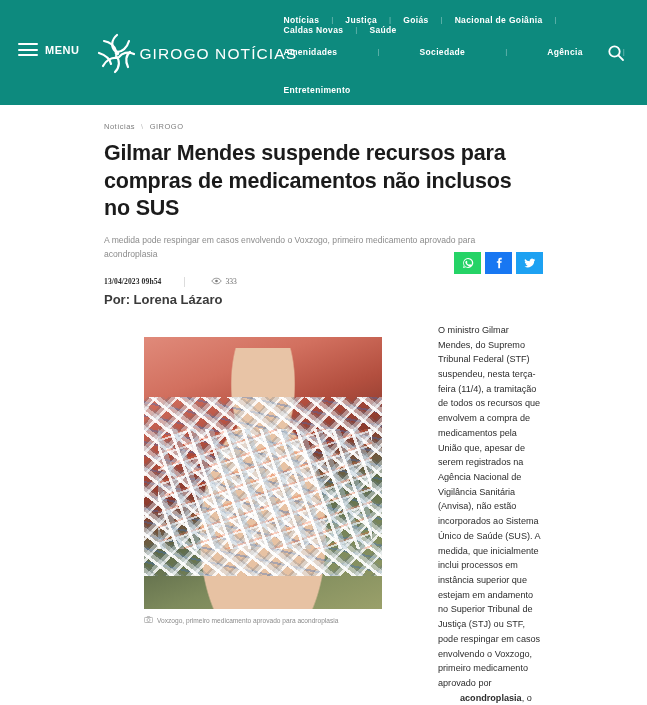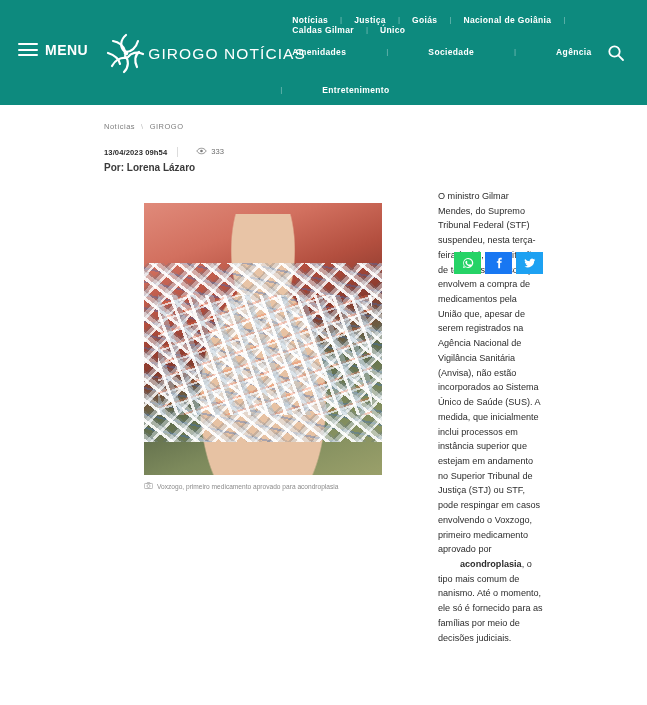--- a/index.html
+++ b/index.html
@@ -50,21 +50,21 @@
   }
   .hamburger span {
     display: block;
     height: 2px;
     width: 100%;
     background: #ffffff;
     border-radius: 1px;
   }
   .menu-label {
     color: #ffffff;
-    font-size: 14px;
+    font-size: 11px;
     letter-spacing: .5px;
     font-weight: 700;
   }
 
   .brand {
     display: flex;
     flex-direction: row;
     align-items: center;
     margin-left: 6px;
     margin-top: 2px;
@@ -147,38 +147,39 @@
     font-size: 8.6px;
     line-height: 1.55;
     color: #8c8c8c;
     max-width: 410px;
   }
 
   .meta-row {
     margin-top: 16px;
     display: flex;
     align-items: center;
-    gap: 10px;
+    gap: 22px;
     font-size: 7.6px;
     color: #2b2b2b;
     font-weight: 700;
+    font-family: Liberation Serif, serif;
   }
   .meta-date { letter-spacing: .1px; }
   .meta-views {
     display: flex;
     gap: 4px;
     color: #6d6d6d;
     font-weight: 400;
     border-left: 1px solid #dcdcdc;
-    padding-left: 18px;
+    padding-left: 26px;
   }
   .eye-icon { display: inline-block; }
   .byline {
     margin-top: 5px;
-    font-size: 10px;
+    font-size: 13px;
     color: #3b3b3b;
     font-weight: 700;
   }
 
   .share-row {
     position: absolute;
     right: 104px;
     top: 252px;
     display: flex;
     gap: 4px;
@@ -313,23 +314,23 @@
     <nav class="nav-wrap">
       <div class="nav-row">
         <a class="nav-item">Notícias</a>
         <span class="nav-sep">|</span>
         <a class="nav-item">Justiça</a>
         <span class="nav-sep">|</span>
         <a class="nav-item">Goiás</a>
         <span class="nav-sep">|</span>
         <a class="nav-item">Nacional de Goiânia</a>
         <span class="nav-sep">|</span>
-        <a class="nav-item">Caldas Gilmar</a>
-        <span class="nav-sep">|</span>
-        <a class="nav-item">Único</a>
+        <a class="nav-item">Caldas Novas</a>
+        <span class="nav-sep">|</span>
+        <a class="nav-item">Saúde</a>
       </div>
       <div class="nav-row second">
         <a class="nav-item">Amenidades</a>
         <span class="nav-sep">|</span>
         <a class="nav-item">Sociedade</a>
         <span class="nav-sep">|</span>
         <a class="nav-item">Agência</a>
         <span class="nav-sep">|</span>
         <a class="nav-item">Entretenimento</a>
       </div>
@@ -345,21 +346,23 @@
 </header>
 
 <main class="page">
 
   <div class="breadcrumb">
     <a class="crumb">Notícias</a>
     <span class="sep">\</span>
     <a class="crumb">GIROGO</a>
   </div>
 
-
+  <h1 class="headline">Gilmar Mendes suspende recursos para compras de medicamentos não inclusos no SUS</h1>
+
+  <p class="subhead">A medida pode respingar em casos envolvendo o Voxzogo, primeiro medicamento aprovado para acondroplasia</p>
 
   <div class="meta-row">
     <span class="meta-date">13/04/2023 09h54</span>
     <span class="meta-views">
       <span class="eye-icon">
         <svg viewBox="0 0 14 9" width="11" height="8" aria-hidden="true">
           <path d="M1 4.5C2.6 2 4.7 1 7 1s4.4 1 6 3.5C11.4 7 9.3 8 7 8S2.6 7 1 4.5z" fill="none" stroke="#7a7a7a" stroke-width="1"></path>
           <circle cx="7" cy="4.5" r="1.7" fill="#7a7a7a"></circle>
         </svg>
       </span>

